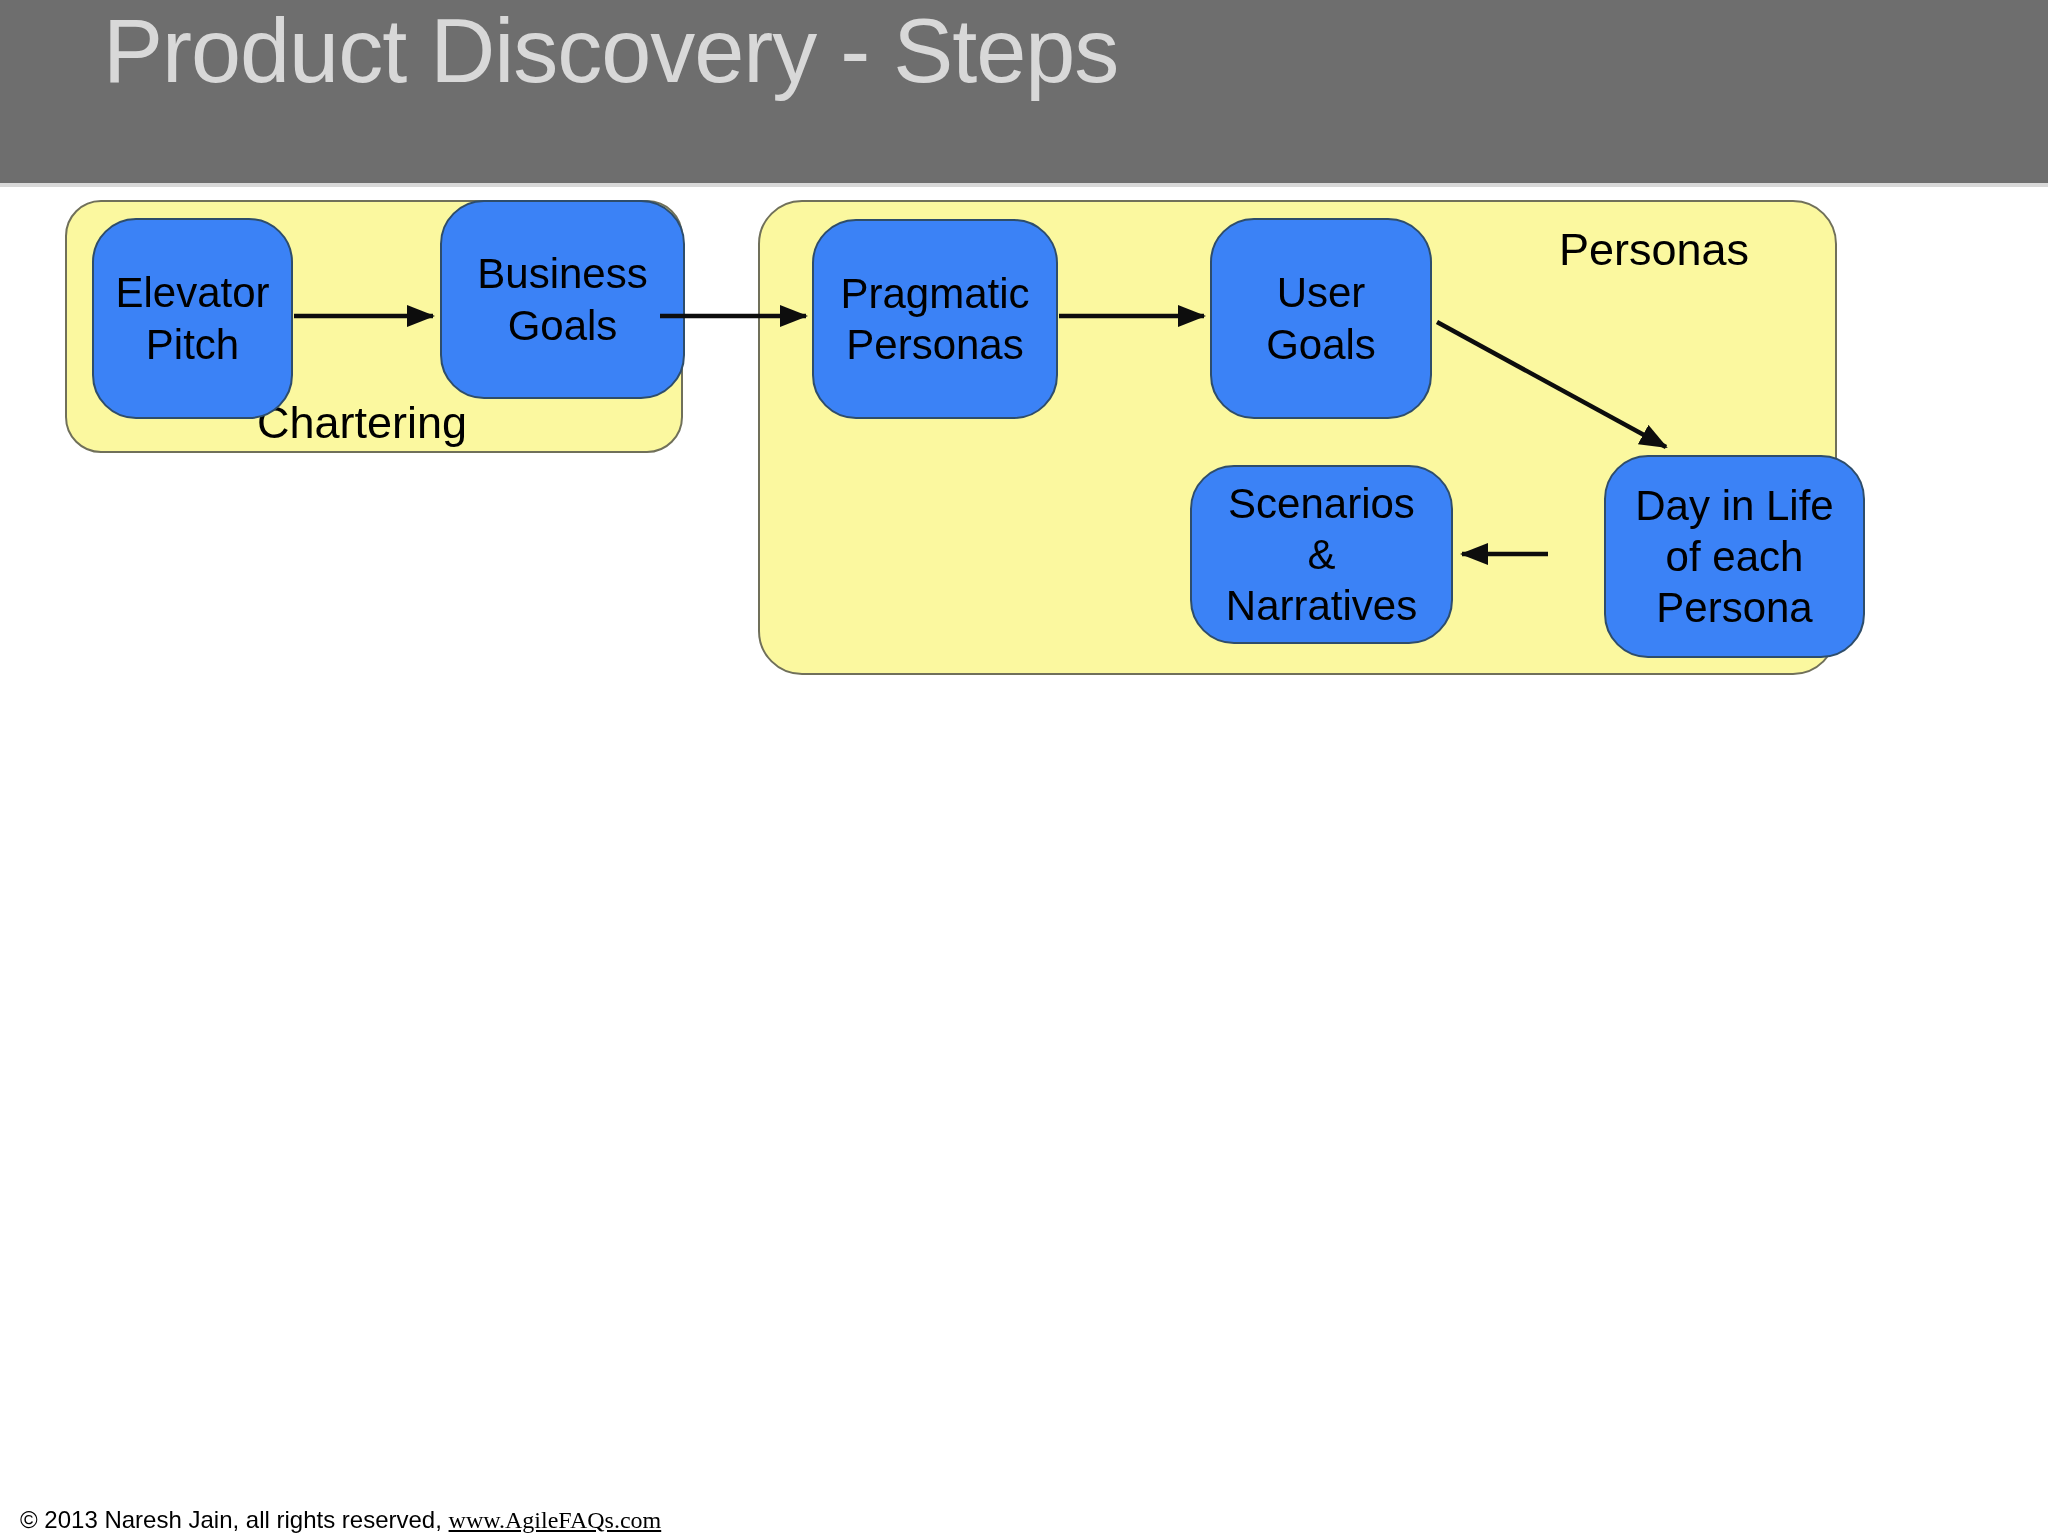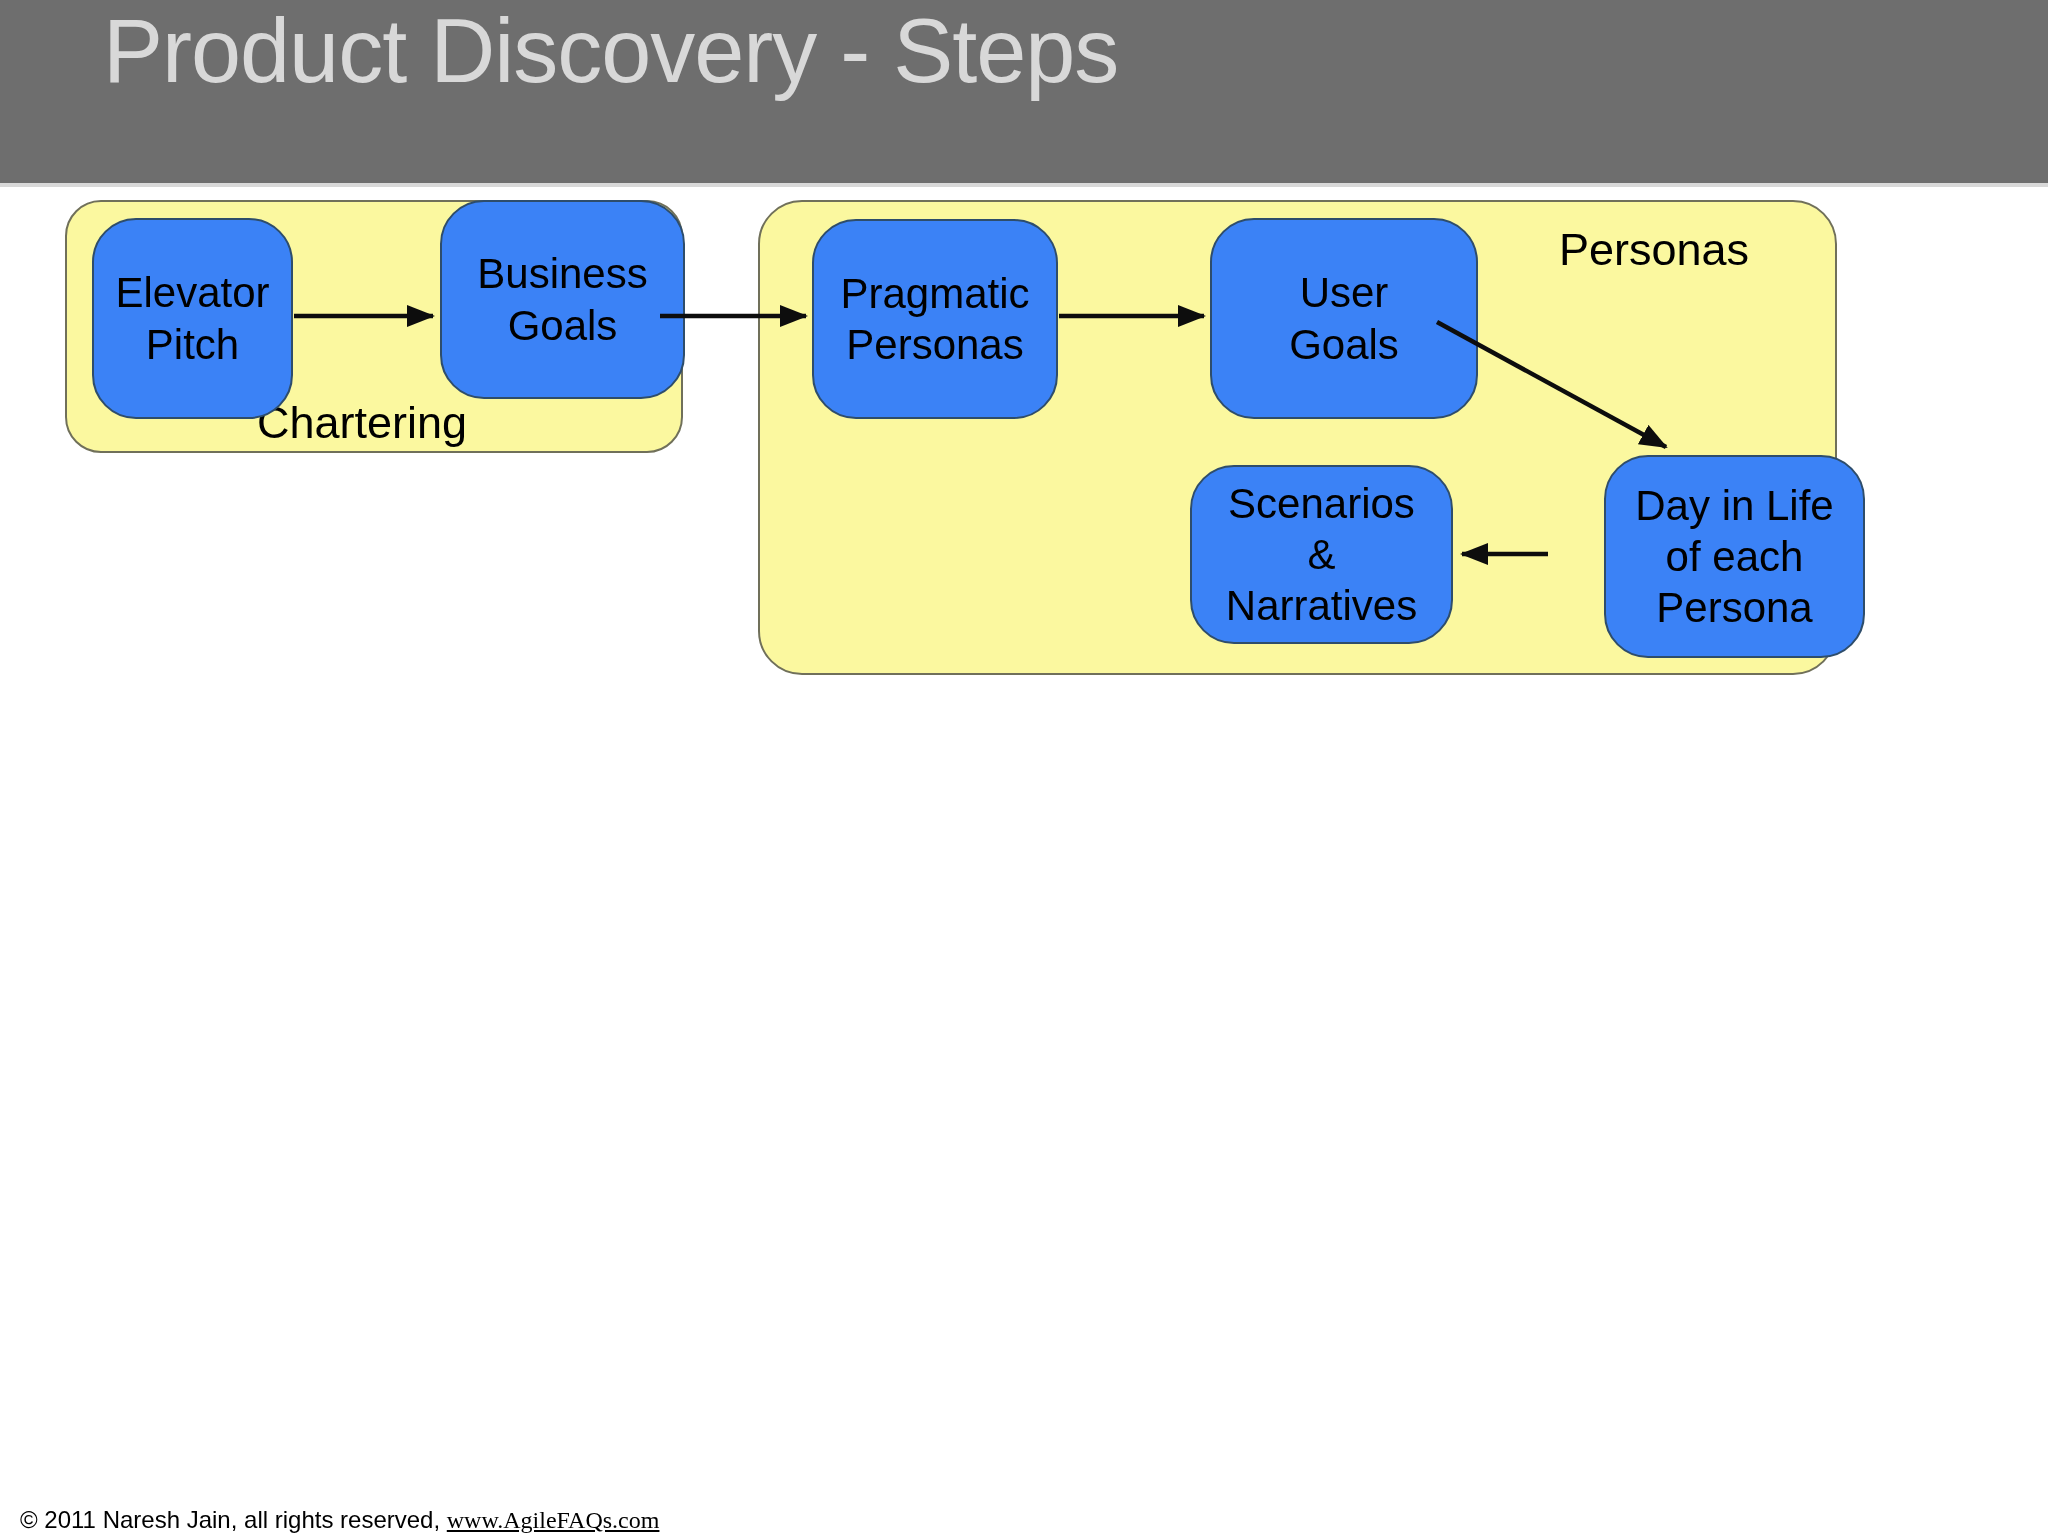--- a/index.html
+++ b/index.html
@@ -33,21 +33,21 @@
   
   .node{
     position:absolute;background:#3b82f6;border:2px solid #2E4D6B;
     border-radius:44px;box-sizing:border-box;
     display:flex;align-items:center;justify-content:center;text-align:center;
   }
   .node-label{font-size:42px;line-height:1.22;color:#000;white-space:pre-line;}
   .node-elevator {left:92px;  top:218px;width:201px;height:201px;}
   .node-business {left:440px; top:200px;width:245px;height:199px;}
   .node-pragmatic{left:812px; top:219px;width:246px;height:200px;}
-  .node-usergoals{left:1210px;top:218px;width:268px;height:201px;}
+  .node-usergoals{left:1210px;top:218px;width:222px;height:201px;}
   .node-scenarios{left:1190px;top:465px;width:263px;height:179px;}
   .node-dayinlife{left:1604px;top:455px;width:261px;height:203px;}
   
   .arrows{position:absolute;left:0;top:0;width:2048px;height:1536px;pointer-events:none;}
   .arrows line{stroke:#0D0D0D;stroke-width:4.5;}
   
   .footer{
     position:absolute;left:20px;bottom:2px;font-size:24px;color:#000;white-space:nowrap;
   }
   .footer a{color:#000;text-decoration:underline;cursor:pointer;font-family:Liberation Serif, serif;}
@@ -114,16 +114,16 @@
     </g>
     <g>
       <line x1="1437" y1="322" x2="1666" y2="447" marker-end="url(#ah)"></line>
     </g>
     <g>
       <line x1="1548" y1="554" x2="1462" y2="554" marker-end="url(#ah)"></line>
     </g>
   </svg>
 
   <div class="footer">
-    <span>© 2011 Naresh Jain, all rights reserved, </span><a>www.AgileFAQs.com</a>
+    <span>© 2013 Naresh Jain, all rights reserved, </span><a>www.AgileFAQs.com</a>
   </div>
 
 </div>
 
 </body></html>

